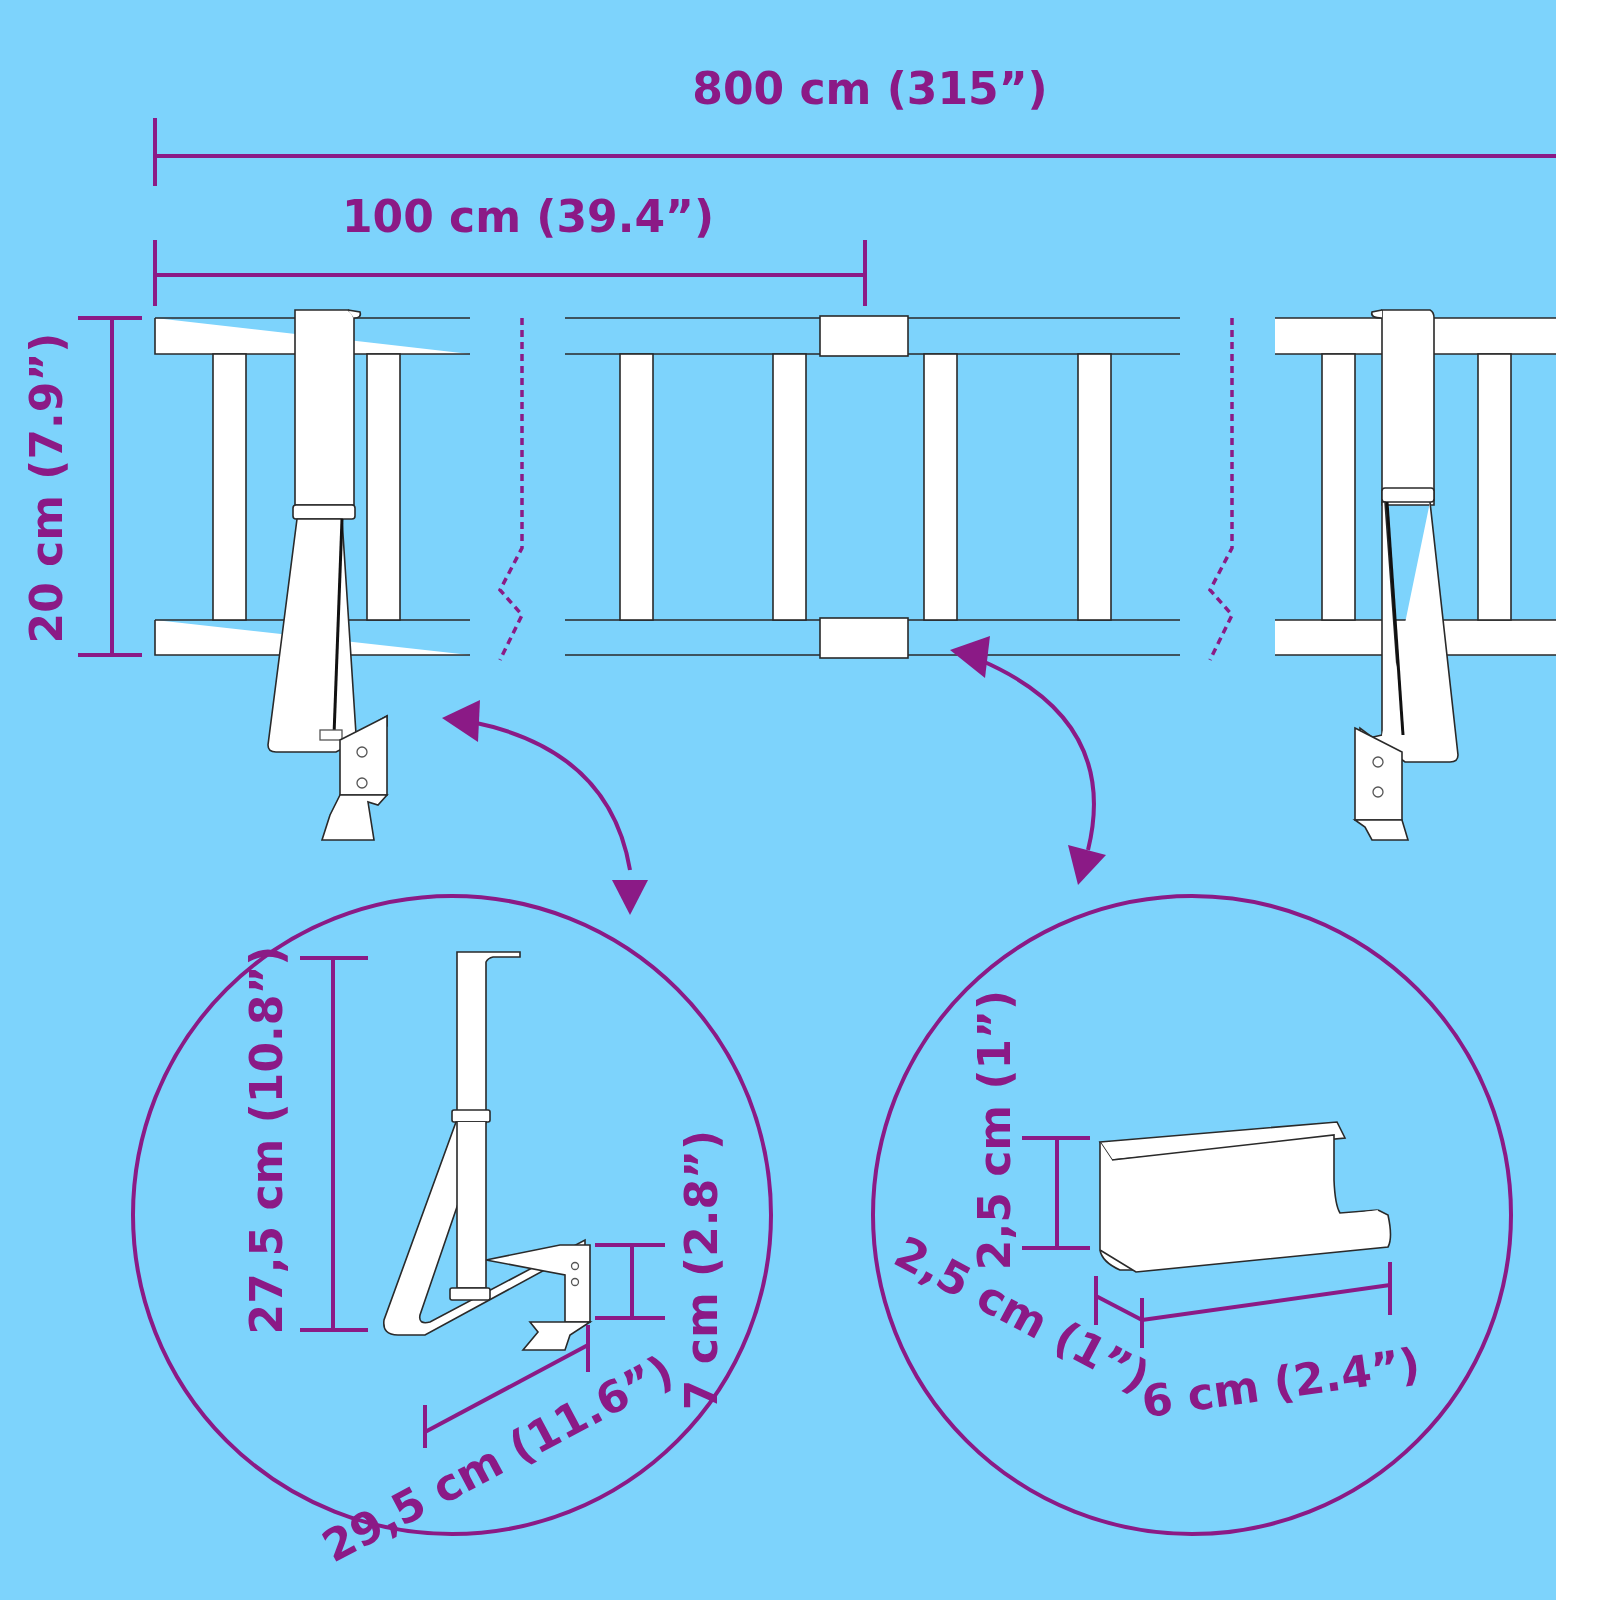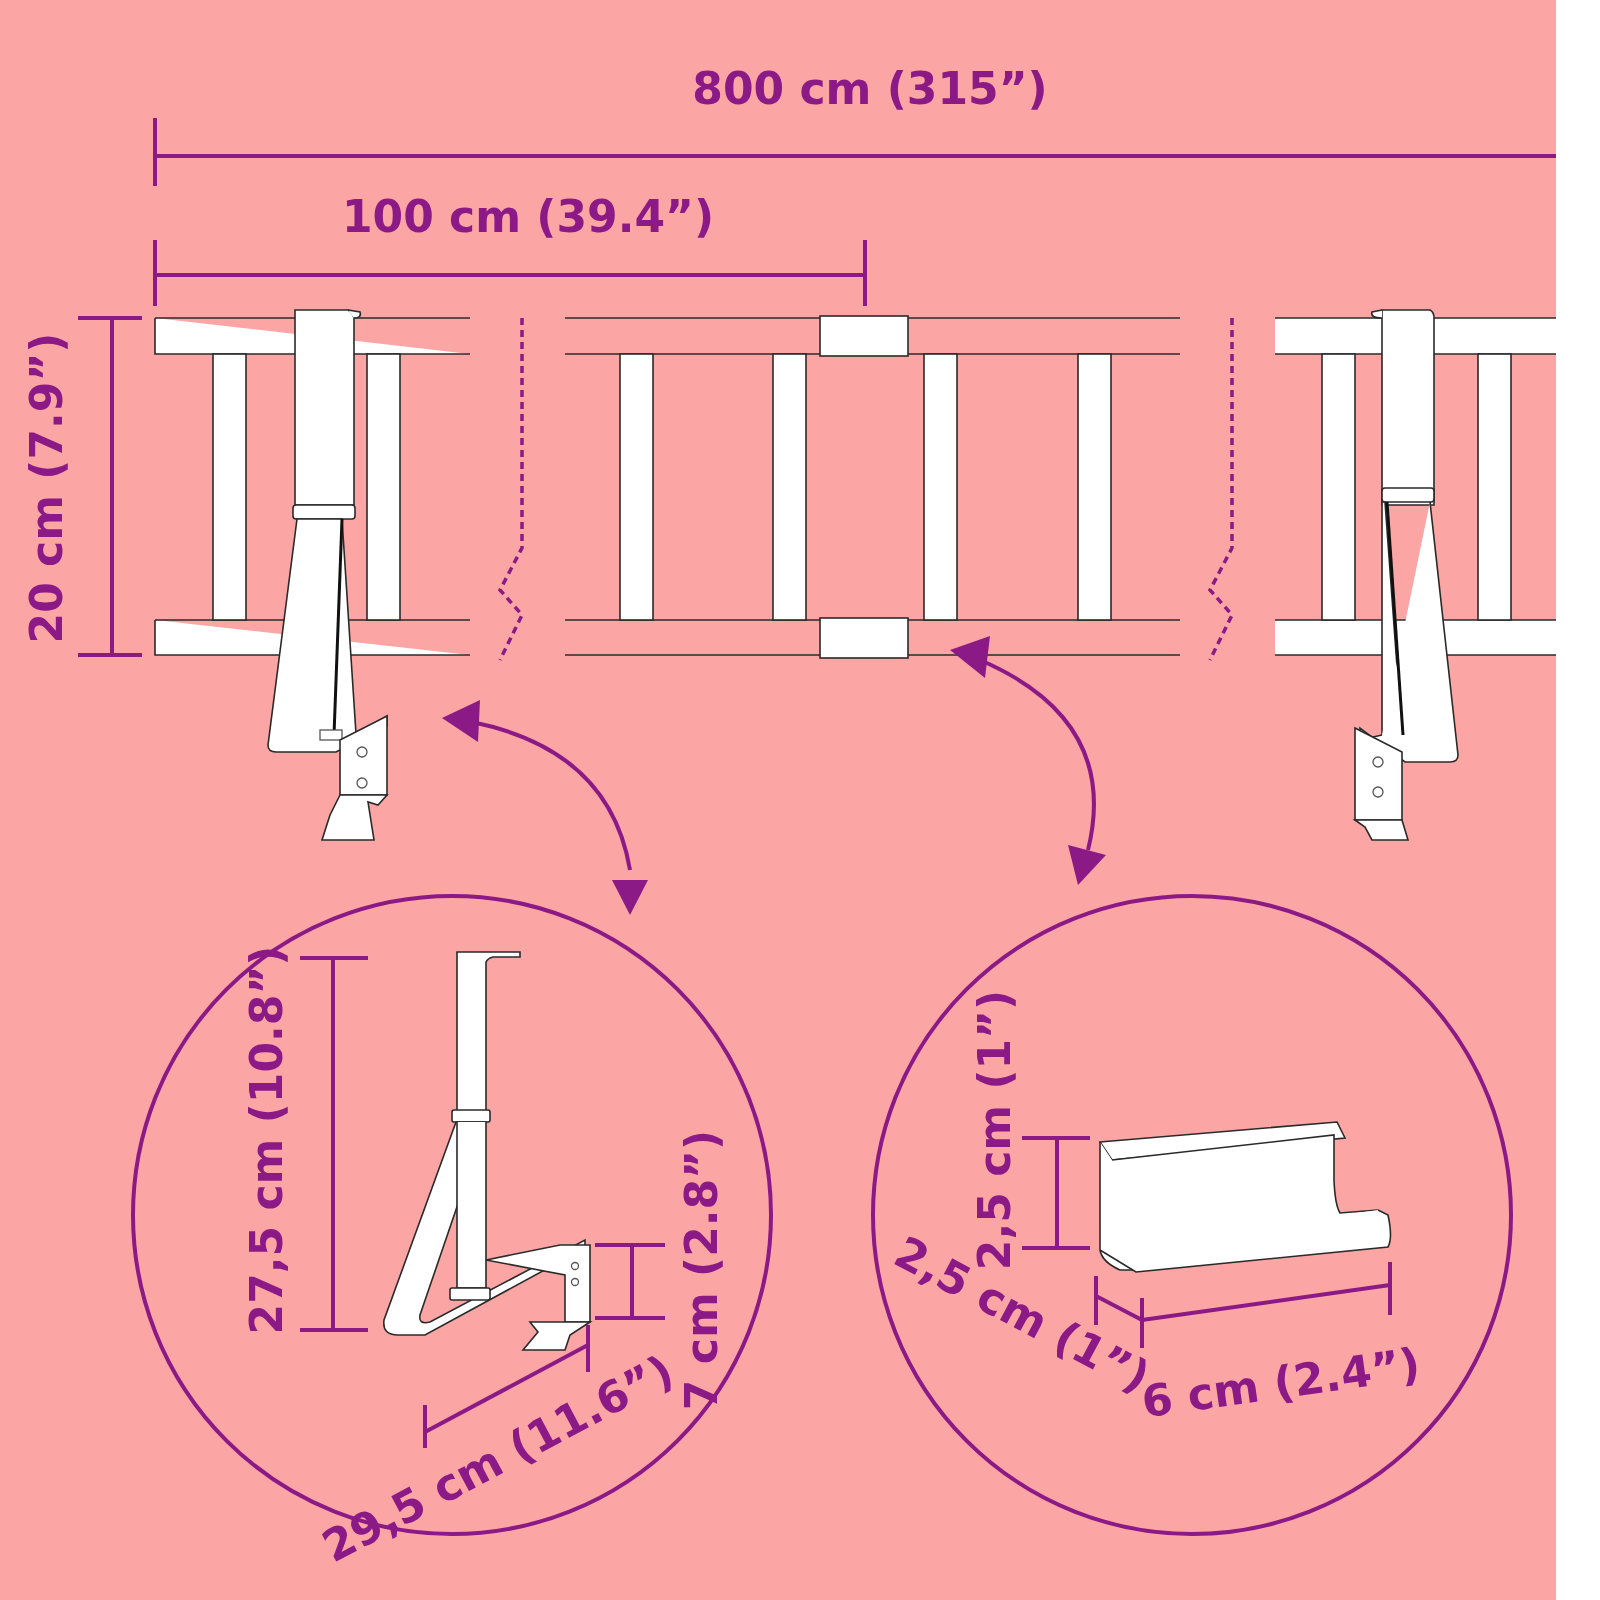--- a/index.html
+++ b/index.html
@@ -1,16 +1,16 @@
 <!DOCTYPE html>
 <html><head>
 <meta charset="utf-8">
 <style>
   html, body { margin:0; padding:0; background:#ffffff; }
-  #canvas { position:relative; width:1556px; height:1600px; overflow:hidden; background:#fca5a5; }
+  #canvas { position:relative; width:1556px; height:1600px; overflow:hidden; background:#7dd3fc; }
   svg { position:absolute; left:0; top:0; }
   .dim-text { font-family:"DejaVu Sans", sans-serif; font-weight:bold; fill:#8b1a86; }
   .dim { stroke:#8b1a86; stroke-width:4; fill:none; }
   .dash { stroke:#8b1a86; stroke-width:3.5; fill:none; stroke-dasharray:7,5; }
   .part { stroke:#2a2a2a; stroke-width:1.6; fill:#fff; }
   .part-thin { stroke:#555; stroke-width:1.3; fill:#fff; }
   .part-bold { stroke:#111; stroke-width:3; fill:none; }
   .arrow-fill { fill:#8b1a86; }
 </style>
 </head>

